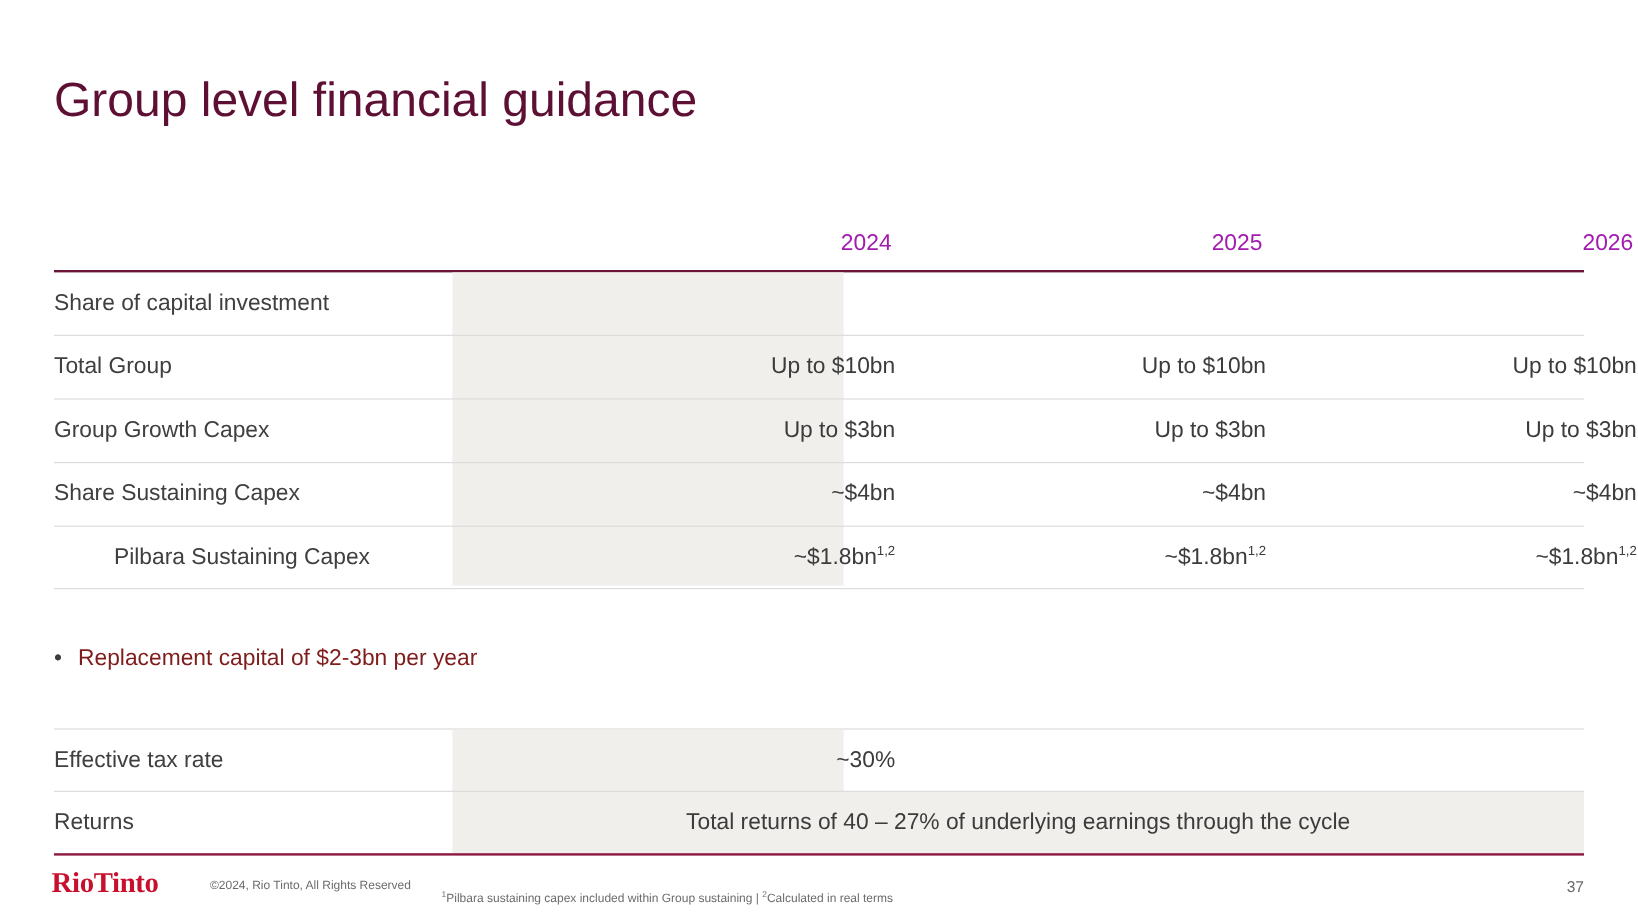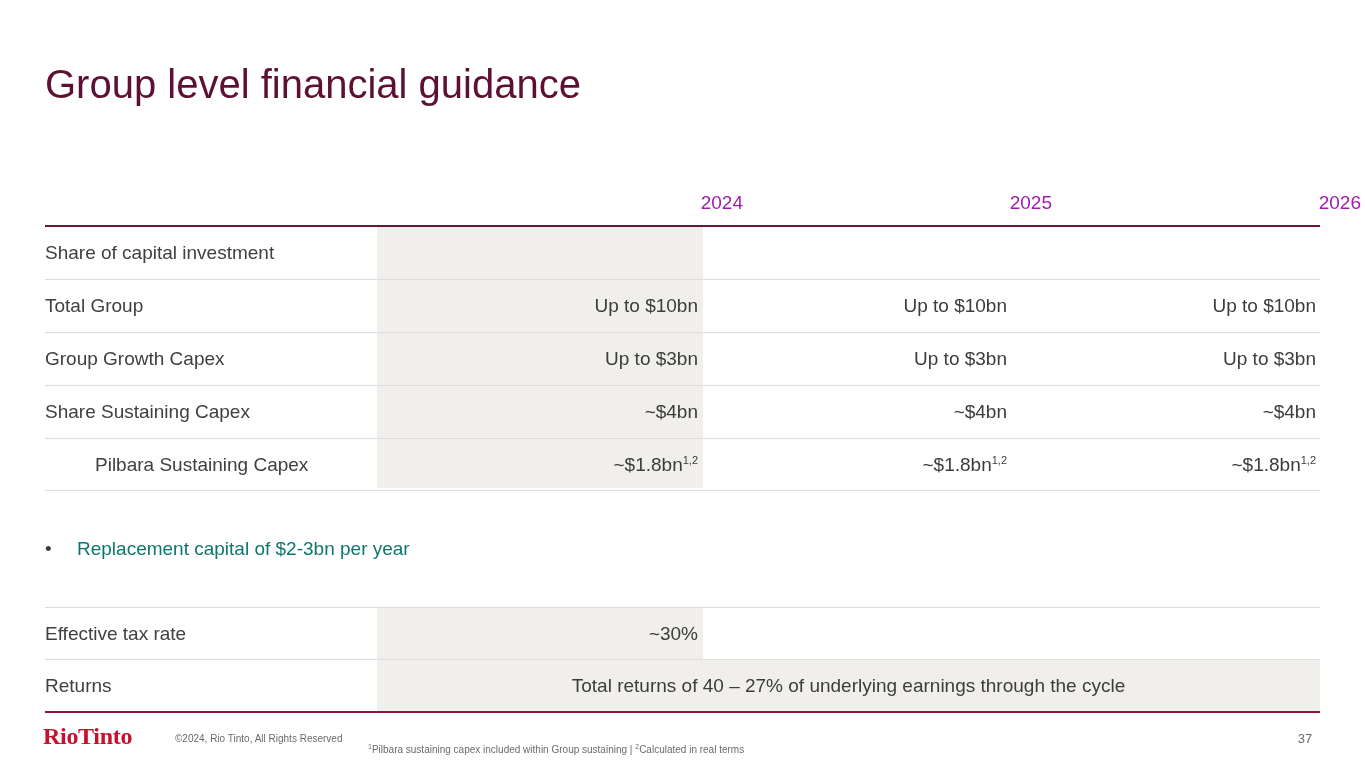--- a/index.html
+++ b/index.html
@@ -104,20 +104,21 @@
 
   .cell {
     position: absolute;
     top: 0;
     height: 52px;
     line-height: 52px;
     font-size: 19px;
     color: #3c3c3c;
     text-align: right;
     white-space: nowrap;
+    margin-left: 48px;
   }
   .cell.c2024 { left: 332px; width: 321px; }
   .cell.c2025 { left: 658px; width: 304px; }
   .cell.c2026 { left: 965px; width: 306px; }
 
   .cell-wide {
     position: absolute;
     top: 0;
     left: 332px;
     width: 943px;
@@ -162,23 +163,22 @@
     color: #3c3c3c;
     text-align: left;
   }
   .bullet-text {
     position: absolute;
     left: 20px;
     top: 0;
     height: 30px;
     line-height: 30px;
     font-size: 19px;
-    color: #0f766e;
-    white-space: nowrap;
-    margin-left: 12px;
+    color: #7f1d1d;
+    white-space: nowrap;
   }
 
   
   #rule-footer {
     position: absolute;
     left: 45px;
     top: 711px;
     width: 1275px;
     height: 2px;
     background: #8d1840;
@@ -219,21 +219,21 @@
     line-height: 0;
   }
   .page-num {
     position: absolute;
     left: 1290px;
     top: 730px;
     width: 30px;
     font-size: 13px;
     line-height: 18px;
     color: #6b6b6b;
-    text-align: center;
+    text-align: right;
   }
 </style>
 </head>
 <body>
 
 <div class="slide">
 
   <div class="slide-title">Group level financial guidance</div>
 
   <div class="col-header-row">

